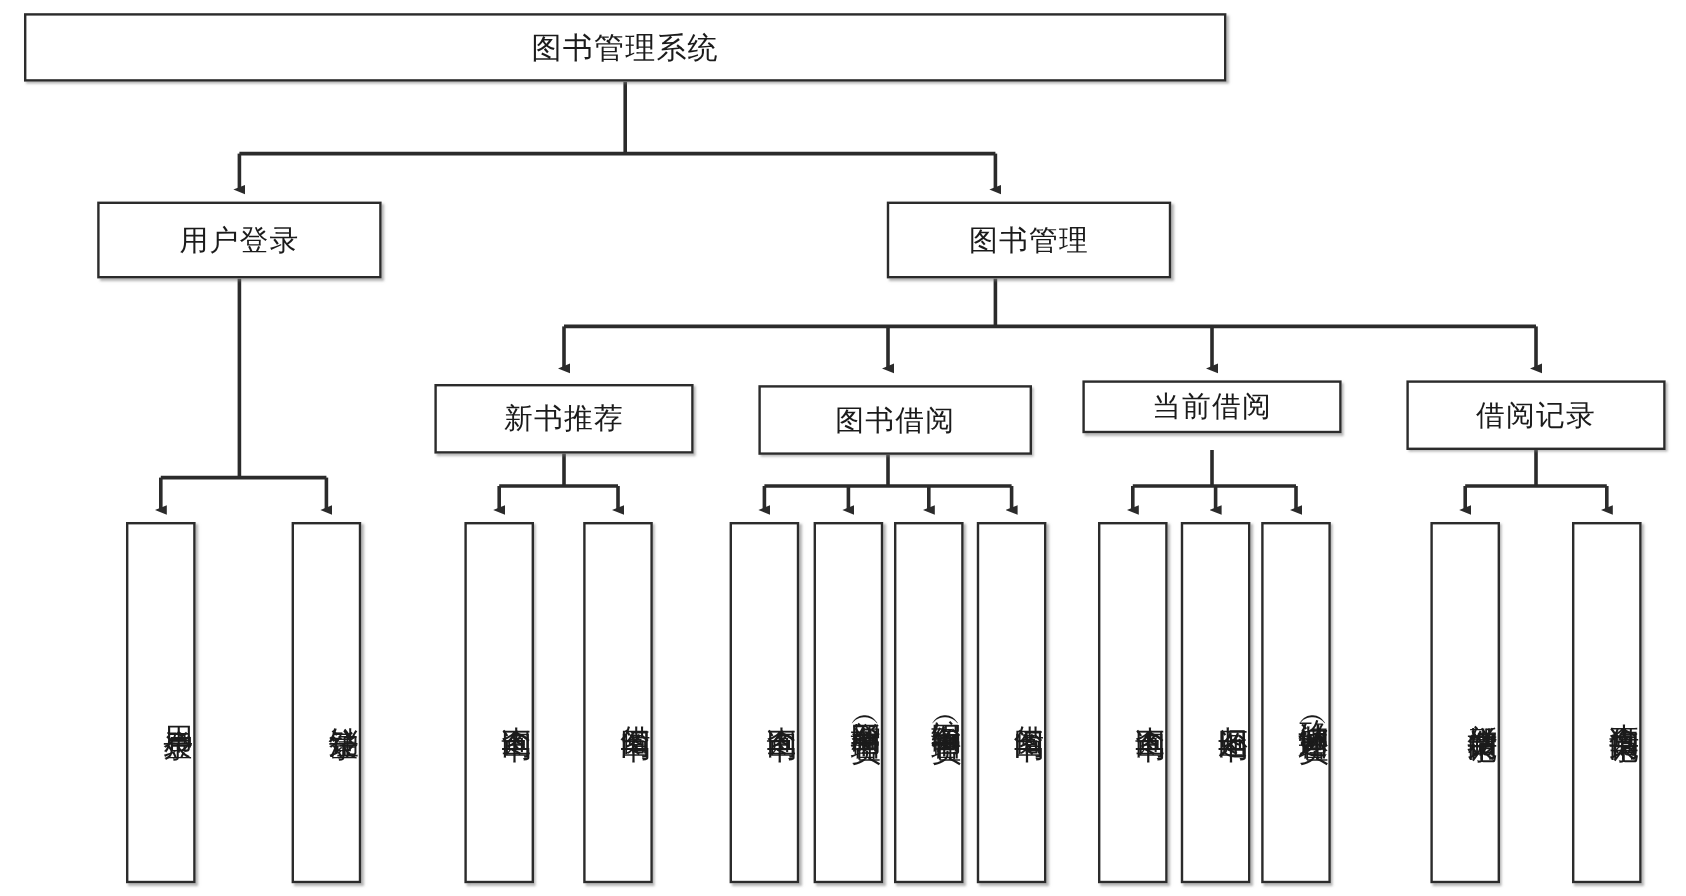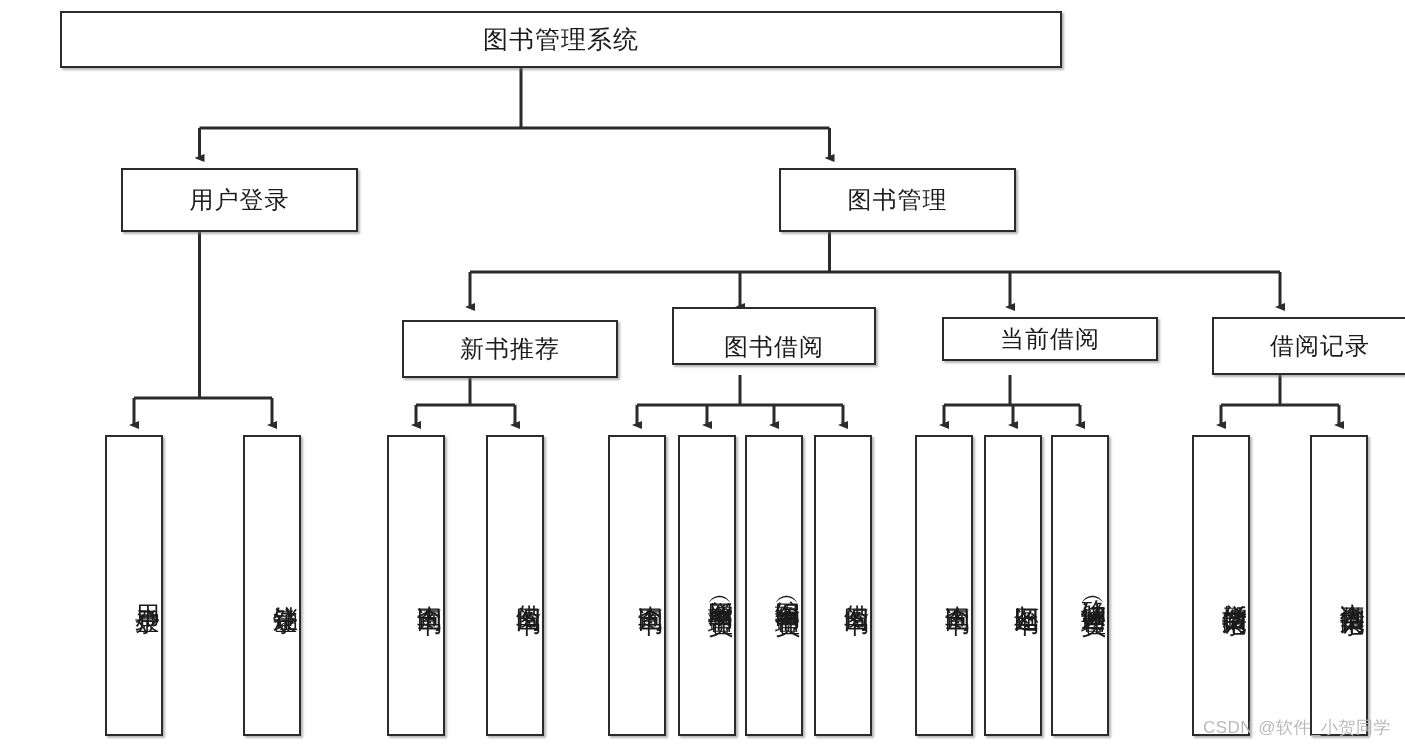--- a/index.html
+++ b/index.html
@@ -32,21 +32,20 @@
     border: 2px solid #2b2b2b;
     box-shadow: 2px 2px 2px rgba(120,120,120,0.55);
     display: flex;
     align-items: center;
     justify-content: center;
     color: #1b1b1b;
   }
   .node.horiz {
     font-size: 24px;
     letter-spacing: 1px;
-    margin-left: 40px;
   }
   .node.vert {
     writing-mode: vertical-rl;
     text-orientation: upright;
     font-size: 25px;
     line-height: 1.08;
     letter-spacing: 2px;
     padding-top: 6px;
     text-align: center;
     align-items: flex-start;
@@ -126,21 +125,21 @@
       </div>
       <div class="node horiz" style="left: 81px; top: 168px; width: 237px; height: 64px;">
         <span class="htext">用户登录</span>
       </div>
       <div class="node horiz" style="left: 739px; top: 168px; width: 237px; height: 64px;">
         <span class="htext">图书管理</span>
       </div>
       <div class="node horiz" style="left: 362px; top: 320px; width: 216px; height: 58px;">
         <span class="htext">新书推荐</span>
       </div>
-      <div class="node horiz" style="left: 632px; top: 307px; width: 204px; height: 58px; align-items: flex-end;">
+      <div class="node horiz" style="left: 632px; top: 321px; width: 228px; height: 58px;">
         <span class="htext">图书借阅</span>
       </div>
       <div class="node horiz" style="left: 902px; top: 317px; width: 216px; height: 44px;">
         <span class="htext">当前借阅</span>
       </div>
       <div class="node horiz" style="left: 1172px; top: 317px; width: 216px; height: 58px;">
         <span class="htext">借阅记录</span>
       </div>
       <div class="node vert" style="left: 105px; top: 435px; width: 58px; height: 301px;">
         <span class="vtext">用户登录</span>
@@ -176,14 +175,13 @@
         <span class="vtext">确认归还（管理员）</span>
       </div>
       <div class="node vert" style="left: 1192px; top: 435px; width: 58px; height: 301px;">
         <span class="vtext">新增借阅记录</span>
       </div>
       <div class="node vert" style="left: 1310px; top: 435px; width: 58px; height: 301px;">
         <span class="vtext">查询借阅记录</span>
       </div>
     </div>
 
-  <div id="watermark">CSDN @软件_小贺同学</div>
 </div>
 
 </body></html>

